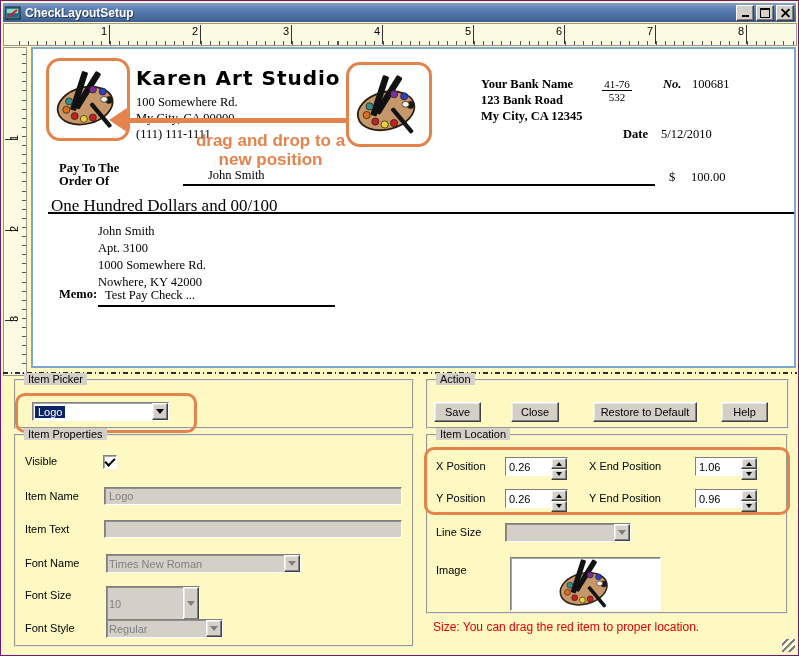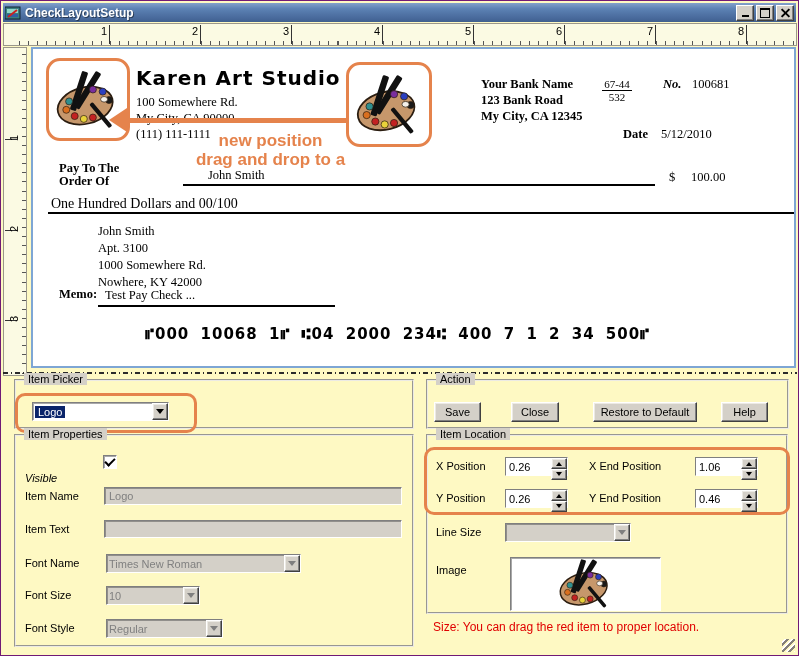--- a/index.html
+++ b/index.html
@@ -171,63 +171,62 @@
 
     <div class="logo-frame" style="left:313px;top:13px;width:86px;height:85px;">
       <svg width="72" height="64" viewBox="0 0 100 84">
           <use href="#palette"></use>
         </svg>
     </div>
 
     <div class="arrow-line" style="left:92px;top:69px;width:223px;"></div>
     <div class="arrow-head" style="left:76px;top:59px;"></div>
     <div class="abs annot" style="left:140px;top:82px;width:195px;">
+      <div>drag and drop to a</div>
       <div>new position</div>
-      <div>drag and drop to a</div>
     </div>
 
     <div class="abs serif-b" style="left:448px;top:28px;">Your Bank Name</div>
     <div class="abs serif-b" style="left:448px;top:44px;">123 Bank Road</div>
     <div class="abs serif-b" style="left:448px;top:60px;">My City, CA 12345</div>
 
     <div class="fraction" style="left:562px;top:29px;width:44px;">
-      <span class="top">67-44</span><br>
+      <span class="top">41-76</span><br>
       <span>532</span>
     </div>
 
     <span class="abs serif-b" style="left:630px;top:28px;font-style:italic;">No.</span>
     <span class="abs" style="left:659px;top:28px;">100681</span>
 
     <span class="abs serif-b" style="left:590px;top:78px;">Date</span>
     <span class="abs" style="left:628px;top:78px;">5/12/2010</span>
 
     <div class="abs serif-b" style="left:26px;top:113px;line-height:13px;">
       <div>Pay To The</div>
       <div>Order Of</div>
     </div>
     <span class="abs" style="left:175px;top:119px;">John Smith</span>
     <div class="hline" style="left:150px;top:135px;width:472px;"></div>
     <span class="abs" style="left:636px;top:121px;">$</span>
     <span class="abs" style="left:658px;top:121px;">100.00</span>
 
-    <div class="abs" style="left:18px;top:147px;font-size:14px;">One Hundred  Dollars and 00/100</div>
+    <div class="abs" style="left:18px;top:147px;font-size:17px;">One Hundred  Dollars and 00/100</div>
     <div class="hline" style="left:15px;top:163px;width:748px;"></div>
 
     <div class="abs" style="left:65px;top:174px;line-height:17px;">
       <div>John Smith</div>
       <div>Apt. 3100</div>
       <div>1000 Somewhere Rd.</div>
       <div>Nowhere, KY 42000</div>
     </div>
 
     <span class="abs serif-b" style="left:26px;top:238px;">Memo:</span>
     <span class="abs" style="left:72px;top:239px;">Test Pay Check ...</span>
     <div class="hline" style="left:65px;top:256px;width:237px;"></div>
 
-    <div class="micr" style="left:112px;top:276px;">⑈000 10068 1⑈ ⑆04 2000 234⑆ 400 7 1 2 34 500⑈</div>
   </div>
 
   <div class="dashline"></div>
 
   <div class="group" style="left:13px;top:378px;width:400px;height:50px;">
     <span class="glabel">Item Picker</span>
     <div class="orange-box" style="left:-1px;top:12px;width:176px;height:34px;"></div>
     <div class="combo sunk abs" style="left:16px;top:21px;width:137px;height:19px;">
       <span class="ctext"><span class="sel">Logo</span></span>
       <span class="cbtn btn3d">
@@ -240,41 +239,41 @@
     <span class="glabel">Action</span>
     <span class="btn3d abs" style="left:6px;top:21px;width:47px;height:20px;">Save</span>
     <span class="btn3d abs" style="left:83px;top:21px;width:48px;height:20px;">Close</span>
     <span class="btn3d abs" style="left:165px;top:21px;width:104px;height:20px;">Restore to Default</span>
     <span class="btn3d abs" style="left:293px;top:21px;width:47px;height:20px;">Help</span>
   </div>
 
   <div class="group" style="left:13px;top:433px;width:400px;height:213px;">
     <span class="glabel">Item Properties</span>
 
-    <span class="abs" style="left:9px;top:36px;font-style:italic;">Visible</span>
+    <span class="abs" style="left:9px;top:19px;">Visible</span>
     <span class="checkbox sunk abs" style="left:87px;top:19px;width:14px;height:14px;">
       <i class="checkmark"></i>
     </span>
 
     <span class="abs" style="left:9px;top:54px;">Item Name</span>
     <div class="field sunk abs" style="left:88px;top:51px;width:298px;height:18px;">Logo</div>
 
     <span class="abs" style="left:9px;top:87px;">Item Text</span>
     <div class="field sunk abs" style="left:88px;top:84px;width:298px;height:18px;"></div>
 
     <span class="abs" style="left:9px;top:121px;">Font Name</span>
     <div class="combo disabled sunk abs" style="left:90px;top:118px;width:195px;height:19px;">
       <span class="ctext">Times New Roman</span>
       <span class="cbtn btn3d">
           <i class="tri-down gray"></i>
         </span>
     </div>
 
     <span class="abs" style="left:9px;top:153px;">Font Size</span>
-    <div class="combo disabled sunk abs" style="left:90px;top:150px;width:94px;height:19px;">
+    <div class="combo disabled sunk abs" style="left:90px;top:150px;width:94px;height:35px;">
       <span class="ctext">10</span>
       <span class="cbtn btn3d">
           <i class="tri-down gray"></i>
         </span>
     </div>
 
     <span class="abs" style="left:9px;top:186px;">Font Style</span>
     <div class="combo disabled sunk abs" style="left:90px;top:183px;width:117px;height:19px;">
       <span class="ctext">Regular</span>
       <span class="cbtn btn3d">
@@ -321,21 +320,21 @@
             <i class="tri-up-s"></i>
           </span>
           <span class="sbtn btn3d">
             <i class="tri-dn-s"></i>
           </span>
         </span>
     </div>
 
     <span class="abs" style="left:161px;top:56px;">Y End Position</span>
     <div class="spin sunk abs" style="left:267px;top:53px;width:63px;height:19px;">
-      <span class="sval">0.46</span>
+      <span class="sval">0.96</span>
       <span class="sbtns">
           <span class="sbtn btn3d">
             <i class="tri-up-s"></i>
           </span>
           <span class="sbtn btn3d">
             <i class="tri-dn-s"></i>
           </span>
         </span>
     </div>
 

